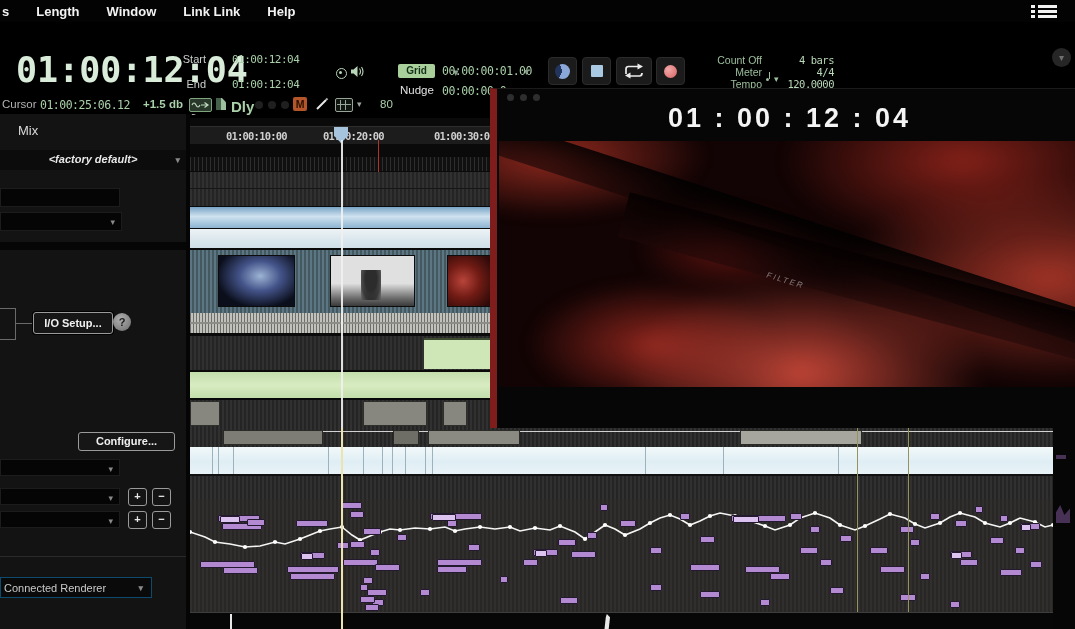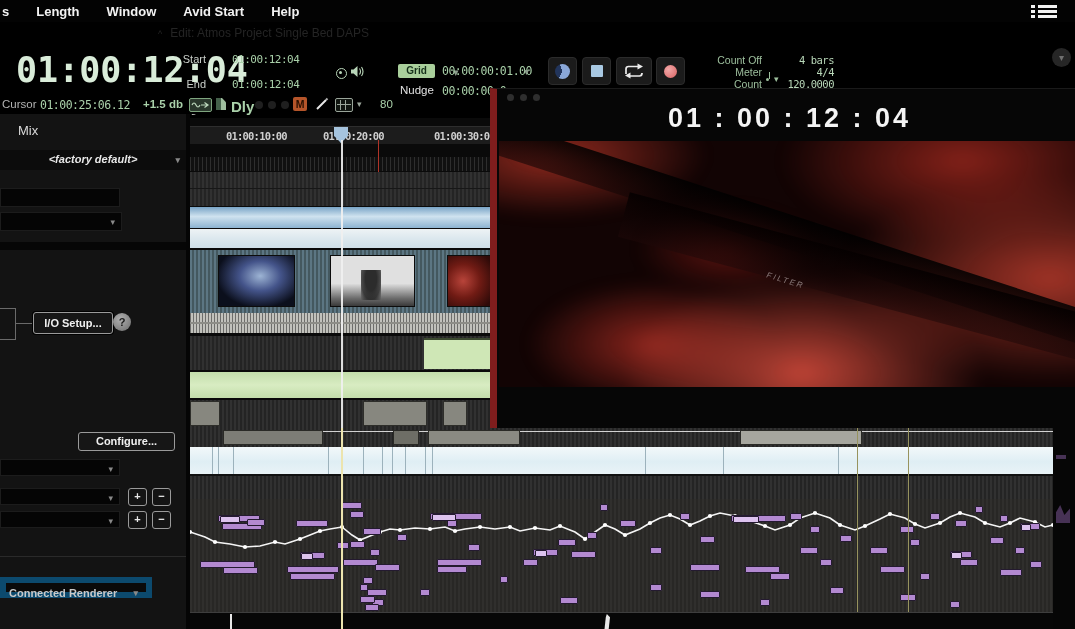--- a/index.html
+++ b/index.html
@@ -68,21 +68,21 @@
   #sb-preset span{position:absolute;left:50%;transform:translateX(-50%);top:3px;color:#e8e8e8;font-size:11px;font-weight:700;font-style:italic;white-space:nowrap;}
   #sb-preset b{position:absolute;right:6px;top:5px;color:#888;font-size:9px;}
   .sb-box{position:absolute;left:0;background:#050505;border:1px solid #1c1c1c;box-sizing:border-box;}
   .sb-arrow{position:absolute;right:6px;top:4px;color:#8a8a8a;font-size:9px;}
   #io-wire{position:absolute;left:-8px;top:194px;width:22px;height:30px;border:1px solid #6a6a6a;}
   #io-wire i{position:absolute;right:-20px;top:14px;width:20px;height:1px;background:#6a6a6a;}
   #io-setup-btn{position:absolute;left:33px;top:198px;width:78px;height:20px;background:#161616;border:1px solid #9a9a9a;border-radius:3px;color:#f0f0f0;font-size:11px;font-weight:700;text-align:center;line-height:20px;box-shadow:0 0 0 1px #000;}
   #help-btn{position:absolute;left:113px;top:199px;width:18px;height:18px;border-radius:50%;background:radial-gradient(circle at 40% 35%,#b0b0b0,#6a6a6a);color:#1a1a1a;font-weight:700;font-size:11px;text-align:center;line-height:18px;}
   #configure-btn{position:absolute;left:78px;top:318px;width:95px;height:17px;background:#161616;border:1px solid #9a9a9a;border-radius:3px;color:#f0f0f0;font-size:11px;font-weight:700;text-align:center;line-height:17px;}
   .pm-btn{position:absolute;width:17px;height:16px;background:#141414;border:1px solid #9a9a9a;border-radius:3px;color:#e8e8e8;font-weight:700;font-size:11px;text-align:center;line-height:15px;}
-  #renderer-dd{position:absolute;left:0;top:463px;width:152px;height:21px;background:#0a0a0a;border:6px solid #0c4a6e;box-sizing:border-box;font-weight:bold;}
+  #renderer-dd{position:absolute;left:0;top:463px;width:152px;height:21px;background:#0a0a0a;border:1px solid #0c4a6e;box-sizing:border-box;}
   #renderer-dd span{position:absolute;left:3px;top:4px;color:#c9c9c9;font-size:11px;white-space:nowrap;}
   #renderer-dd b{position:absolute;right:8px;top:5px;color:#8a8a8a;font-size:9px;}
   #sb-div1{position:absolute;left:0;top:128px;width:186px;height:8px;background:#060606;}
   #sb-div2{position:absolute;left:0;top:442px;width:186px;height:1px;background:#2a2a2a;}
   
   #tl-left{left:190px;top:118px;width:302px;height:312px;background:#0a0a0a;}
   #ruler{position:absolute;left:0;top:8px;width:302px;height:17px;background:#1c1c1c;border-top:1px solid #2e2e2e;}
   .ruler-label{position:absolute;top:3px;color:#cfcfcf;font-size:10.5px;font-weight:700;white-space:nowrap;font-family:"DejaVu Sans Mono",monospace;letter-spacing:-0.8px;}
   #ruler-marker{position:absolute;top:0px;width:14px;height:16px;background:#a6c4de;clip-path:polygon(0 0,100% 0,100% 55%,50% 100%,0 55%);box-shadow:0 0 4px #cfe4f4;}
   #marker-row{position:absolute;left:0;top:25px;width:302px;height:14px;background:#0d0d0d;}
@@ -149,35 +149,32 @@
 </style>
 </head>
 <body>
 
 <div id="screen">
 
   <div id="menubar" class="abs">
       <span class="menu-item">s</span>
       <span class="menu-item">Length</span>
       <span class="menu-item">Window</span>
-      <span class="menu-item">Avid Start</span>
+      <span class="menu-item">Link Link</span>
       <span class="menu-item">Help</span>
     </div>
   <div id="menu-list-icon" class="abs">
     <span class="bar" style="top:0"></span>
       <span class="bar" style="top:5px"></span>
       <span class="bar" style="top:10px"></span>
     <span class="dot" style="top:0"></span>
       <span class="dot" style="top:5px"></span>
       <span class="dot" style="top:10px"></span>
   </div>
 
-  <div id="win-title" class="abs">
-    <span class="caret">^</span><span>Edit: Atmos Project Single Bed DAPS</span>
-  </div>
 
   <div id="main-counter" class="abs">01:00:12:04</div>
   <div id="main-counter-arrow" class="abs">▾</div>
 
   <div id="selection" class="abs">
       <div class="selrow">
         <span class="sel-label">Start</span>
         <span class="sel-value">01:00:12:04</span>
       </div>
       <div class="selrow">
@@ -221,21 +218,21 @@
       </svg>
   </div>
   <div class="abs tbtn" style="left:656px">
       <div id="record-icon"></div>
     </div>
 
   <div id="countoff-block" class="abs">
     <div id="countoff-labels">
         <div class="co-label">Count Off</div>
         <div class="co-label">Meter</div>
-        <div class="co-label">Count</div>
+        <div class="co-label">Tempo</div>
       </div>
     <div id="countoff-values">
         <div class="co-value">4 bars</div>
         <div class="co-value">4/4</div>
         <div class="co-value">120.0000</div>
       </div>
     <span id="tempo-note">
         <i></i>
       </span>
     <span id="tempo-arrow">▾</span>

